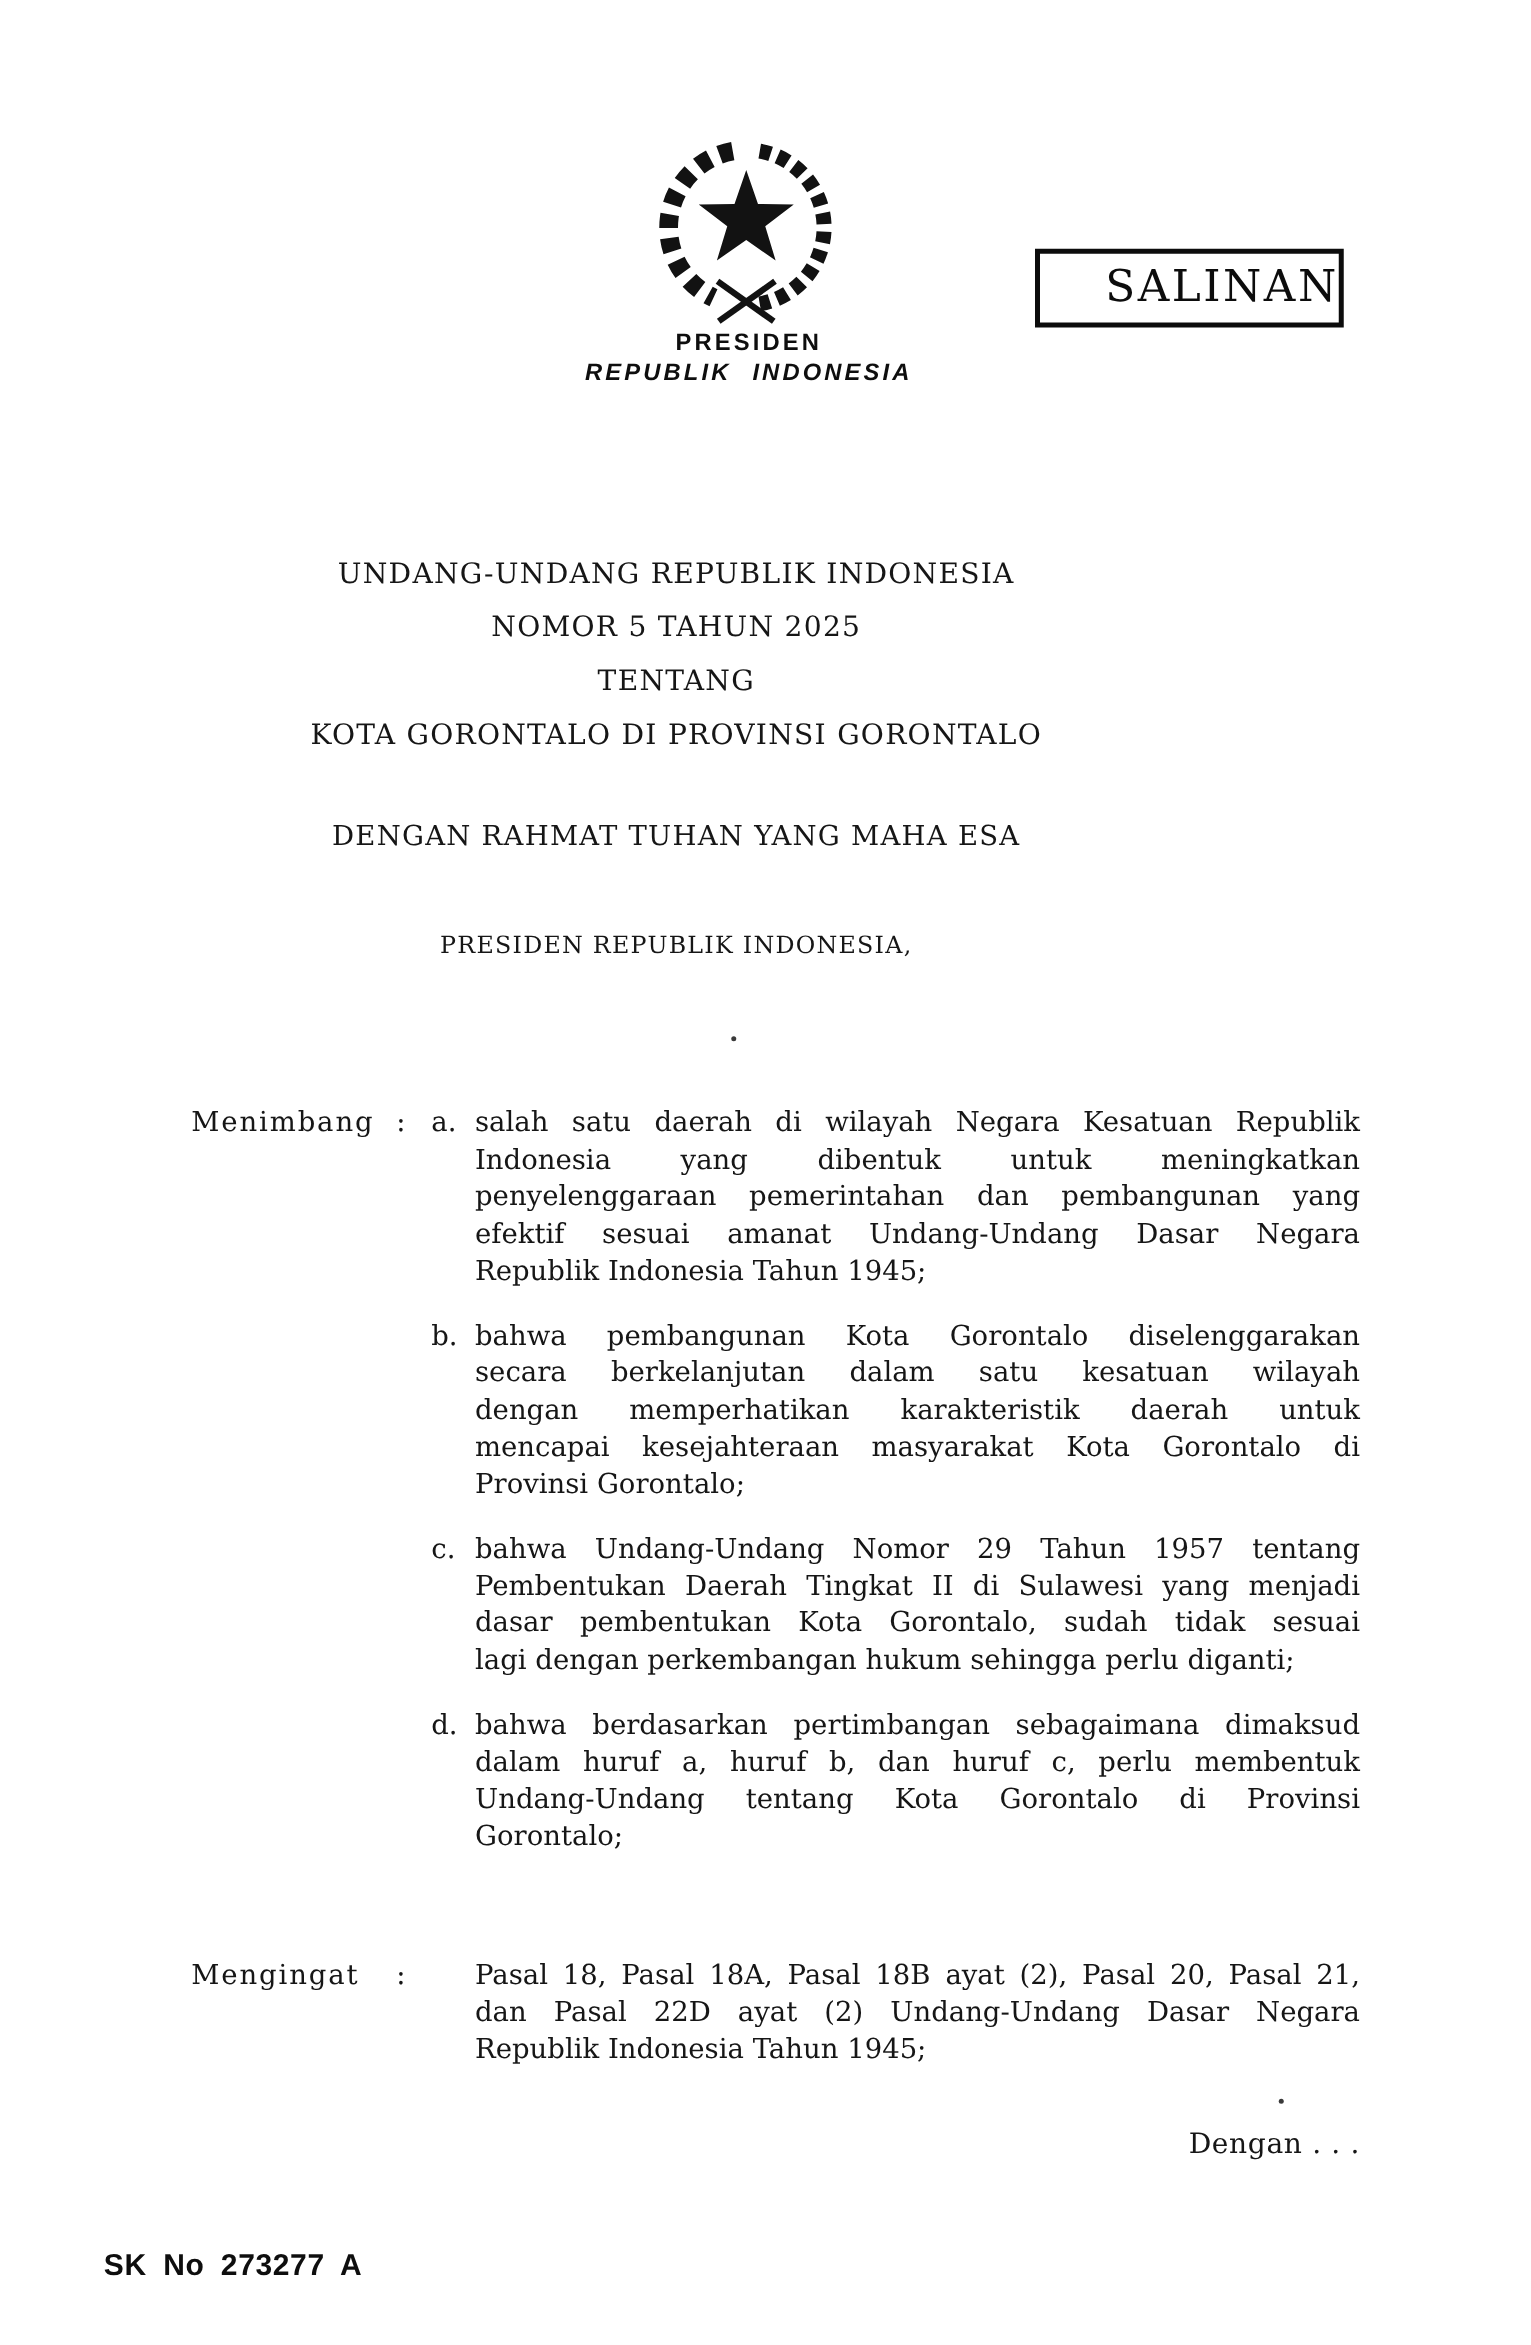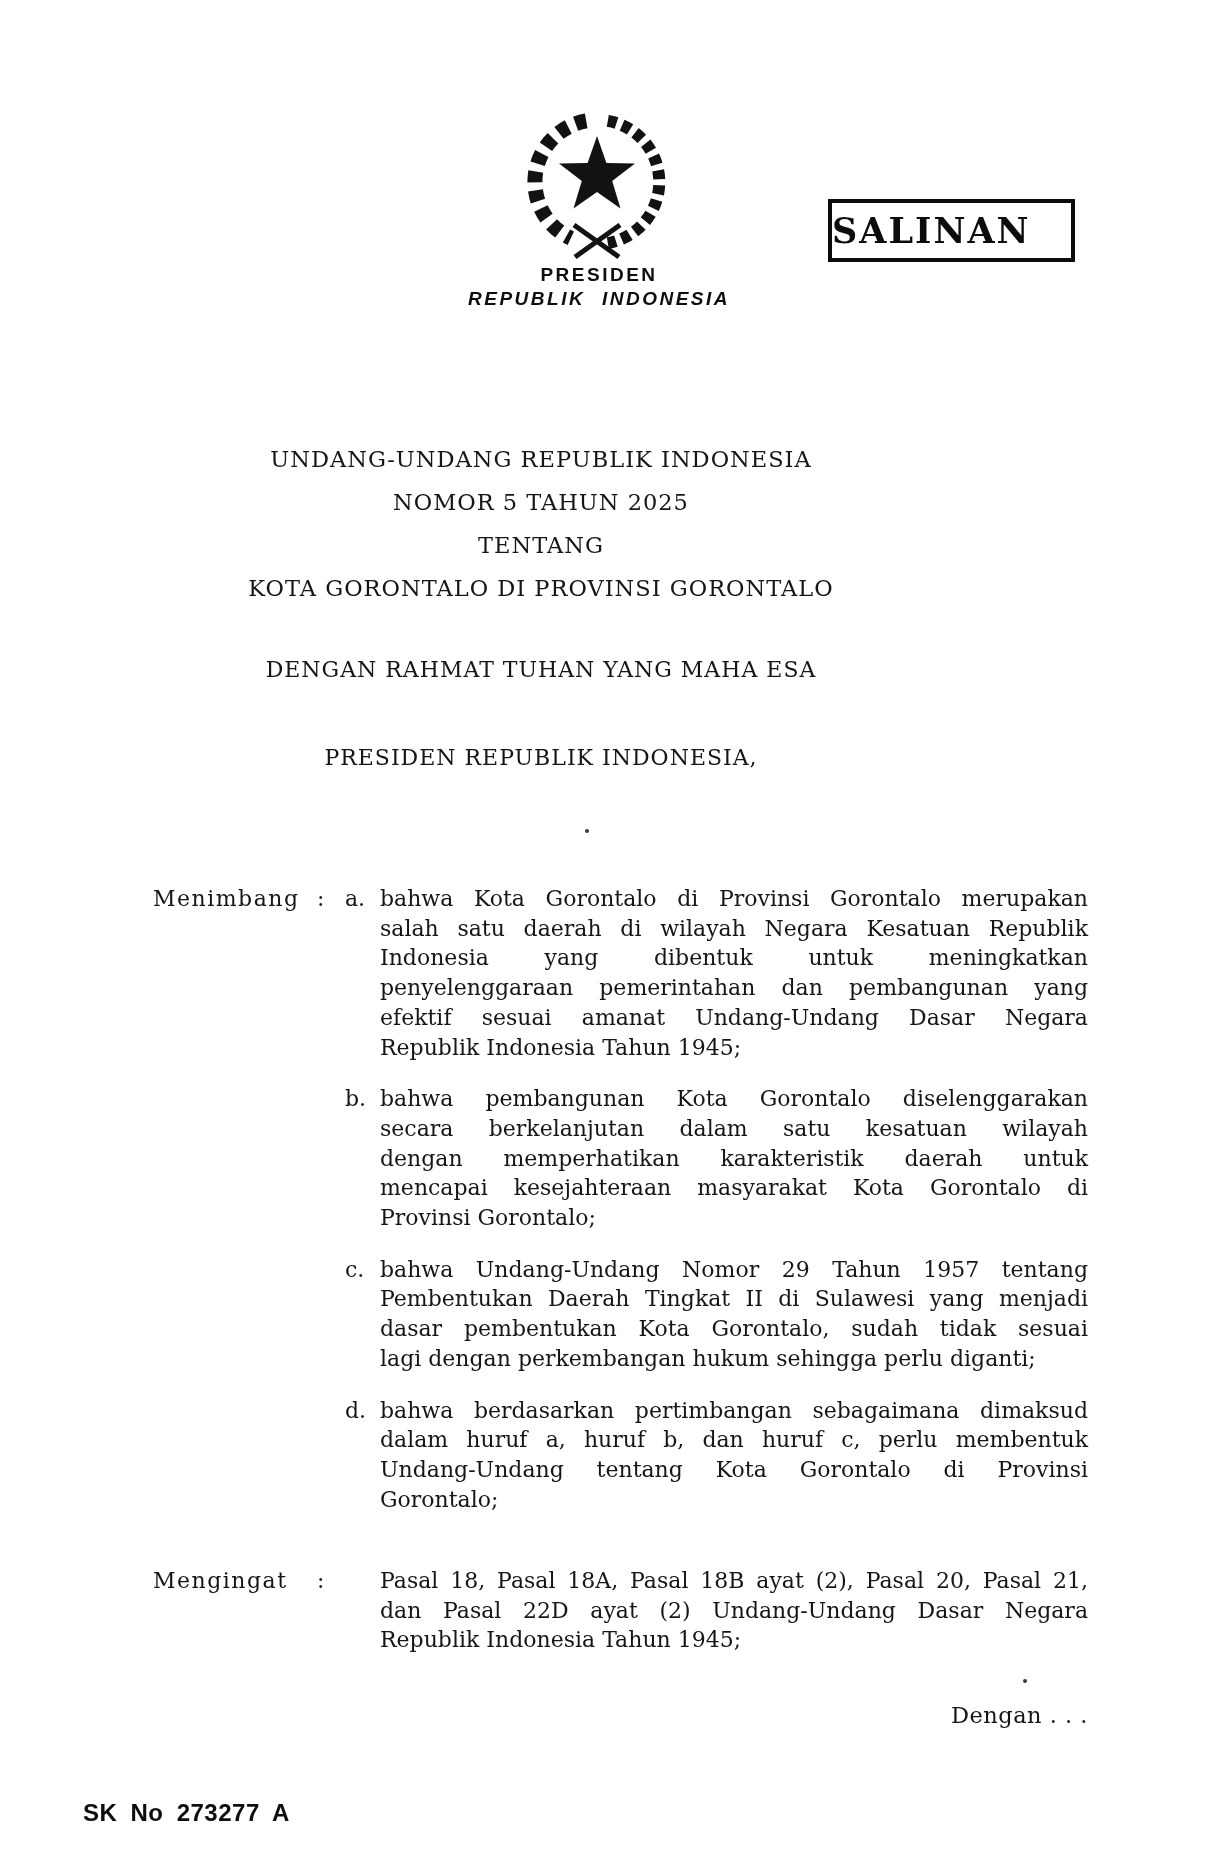--- a/index.html
+++ b/index.html
@@ -19,30 +19,30 @@
     position:absolute;left:0;width:1174px;text-align:center;
     font-family:"Liberation Sans", sans-serif;font-weight:bold;
     font-size:19px;letter-spacing:2.5px;color:#0e0e0e;padding-left:12px;
   }
   .lh1{top:264px;}
   .lh2{top:288px;word-spacing:9px;font-style:italic;}
   
   .salinan{
     position:absolute;left:828px;top:199px;width:239px;height:55px;
     border:4px solid #0c0c0c;
-    font-family:"DejaVu Serif", serif;font-weight:bold;
-    font-size:35px;letter-spacing:2px;line-height:55px;text-align:left;
+    font-family:"DejaVu Serif", serif;font-weight:normal;
+    font-size:35px;letter-spacing:2px;line-height:55px;text-align:right;
     color:#0c0c0c;
   }
   
   .cblock{position:absolute;left:41px;width:1000px;text-align:center;}
   .title-block{top:438px;font-size:22.5px;letter-spacing:1px;}
   .title-block .tline{line-height:43px;}
   .motto{top:657px;font-size:22px;letter-spacing:1px;}
-  .opening{top:745px;font-size:22px;letter-spacing:1px;}
+  .opening{top:745px;font-size:19px;letter-spacing:1px;}
   
   .section{position:absolute;left:137px;width:951px;font-size:22px;}
   .sec-menimbang{top:884px;}
   .sec-mengingat{top:1566px;}
   .sec-label{position:absolute;left:16px;top:0;line-height:29.7px;letter-spacing:1.5px;}
   .sec-colon{position:absolute;left:180px;top:0;line-height:29.7px;}
   .items{position:absolute;left:208px;top:0;width:743px;}
   .item{position:relative;margin-bottom:22px;}
   .item-letter{position:absolute;left:0;top:0;line-height:29.7px;}
   .item-lines{margin-left:35px;width:708px;}
@@ -97,21 +97,20 @@
 
   <div class="scan-dot dot-a"></div>
 
   <div class="section sec-menimbang">
     <div class="sec-label">Menimbang</div>
     <div class="sec-colon">:</div>
     <div class="items">
       <div class="item">
         <div class="item-letter">a.</div>
         <div class="item-lines">
-            <div class="jline">bahwa Kota Gorontalo di Provinsi Gorontalo merupakan</div>
             <div class="jline">salah satu daerah di wilayah Negara Kesatuan Republik</div>
             <div class="jline">Indonesia yang dibentuk untuk meningkatkan</div>
             <div class="jline">penyelenggaraan pemerintahan dan pembangunan yang</div>
             <div class="jline">efektif sesuai amanat Undang-Undang Dasar Negara</div>
             <div class="jline ll">Republik Indonesia Tahun 1945;</div>
           </div>
       </div>
       <div class="item">
         <div class="item-letter">b.</div>
         <div class="item-lines">

